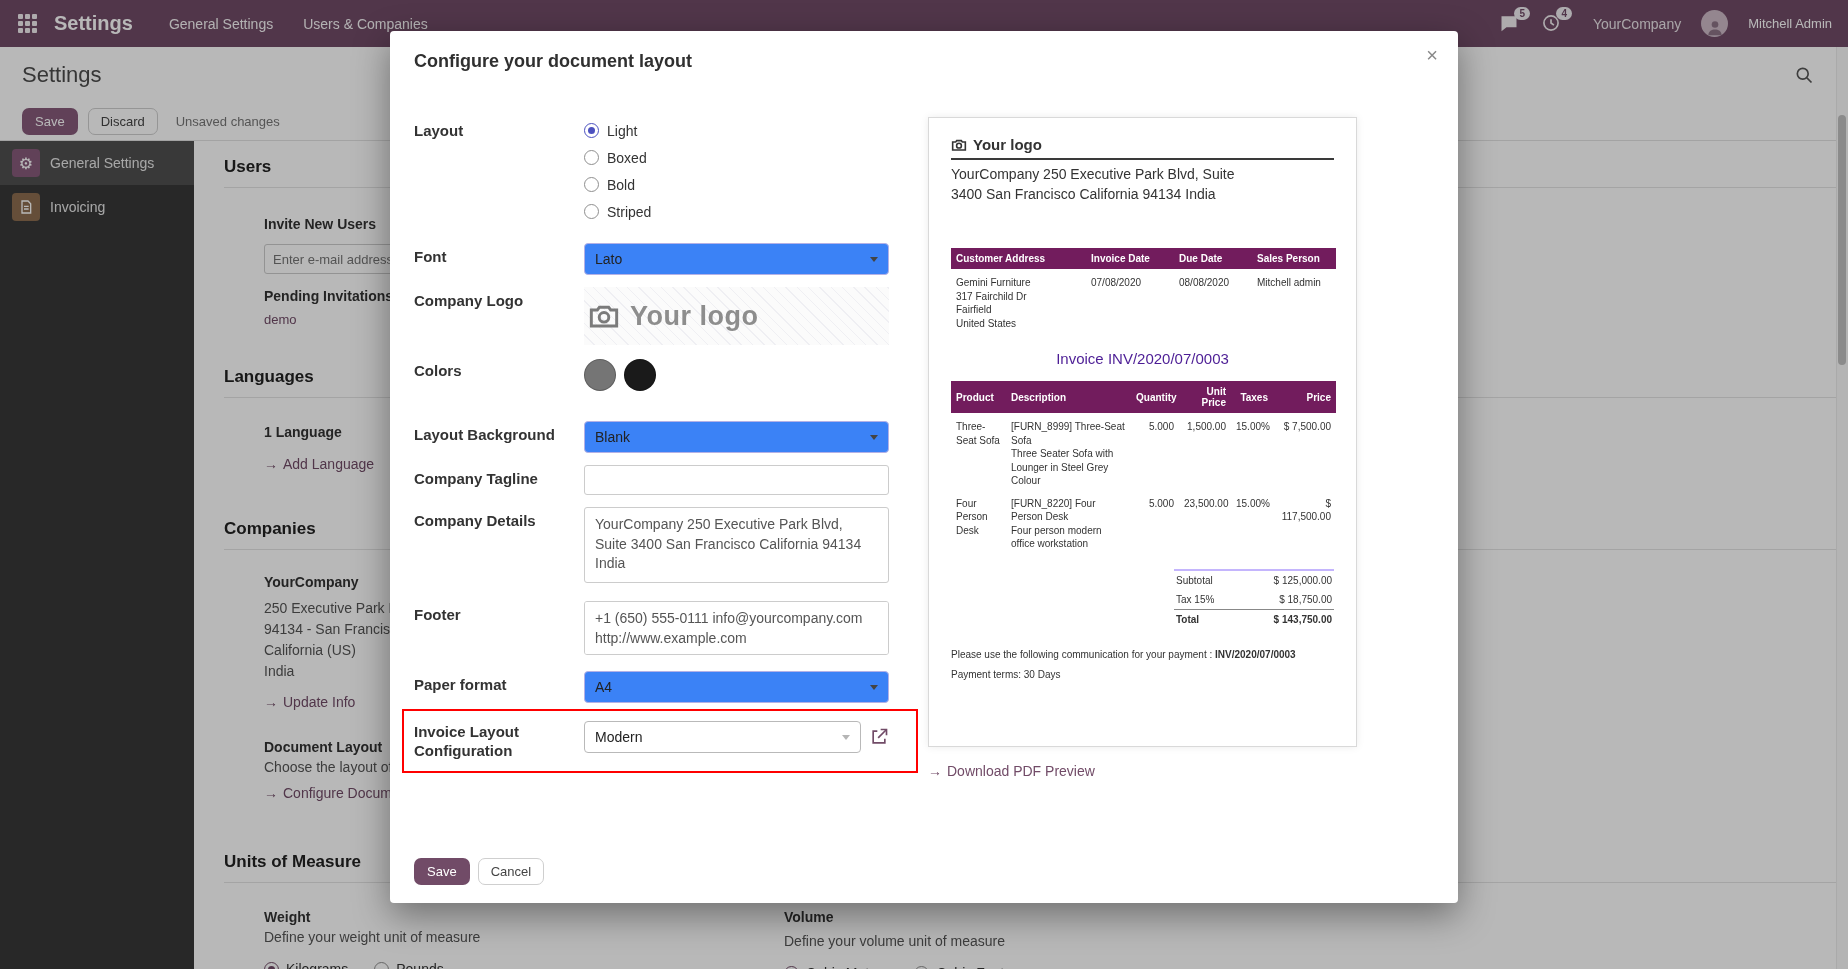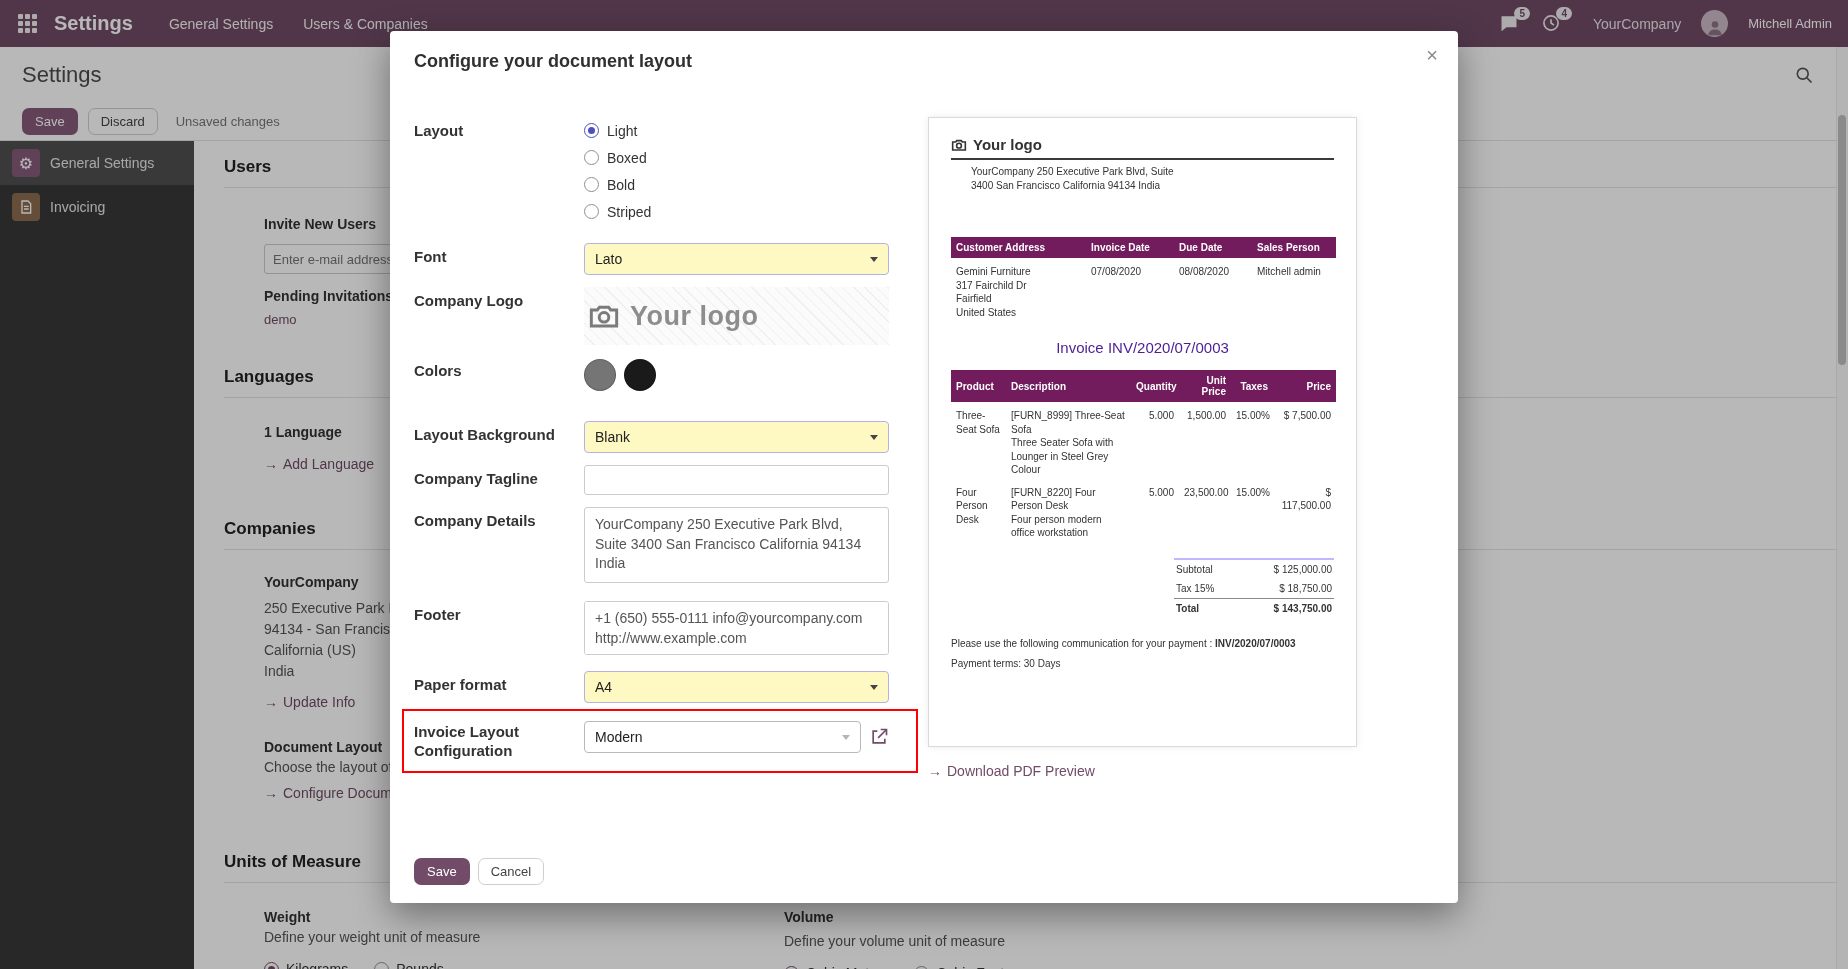--- a/index.html
+++ b/index.html
@@ -70,21 +70,21 @@
   .modal-header h2 { font-size:18px; font-weight:700; color:#303030; }
   .modal-close { position:absolute; top:14px; right:20px; font-size:20px; color:#888; cursor:pointer; line-height:1; }
   .modal-body { display:flex; padding:24px 24px 0; }
   .form-col { width:500px; }
   .frow { display:flex; align-items:flex-start; }
   .flabel { width:170px; font-size:15px; font-weight:700; color:#333; padding-top:5px; line-height:1.25; flex:none; }
   .fctl { width:305px; }
   .rline { display:flex; align-items:center; gap:8px; height:27px; font-size:14px; color:#333; }
   .sel { position:relative; height:32px; border-radius:4px; display:flex; align-items:center; padding:0 26px 0 10px; font-size:14px; color:#222; cursor:pointer; }
   .sel::after { content:""; position:absolute; right:10px; top:50%; margin-top:-2px; border-left:4px solid transparent; border-right:4px solid transparent; border-top:5px solid #444; }
-  .sel-lav { background:#fef9c3; border:1px solid #b3b1e6; }
+  .sel-lav { background:#3b82f6; border:1px solid #b3b1e6; }
   .sel-white { background:#fff; border:1px solid #b9b9b9; }
   .sel-dis::after { border-top-color:#b5b5b5; }
   .logo-box { height:58px; display:flex; align-items:center; gap:10px; padding:0 4px;
       background:repeating-linear-gradient(45deg,#fbfbfb 0 7px,#efeff3 7px 8px); }
   .logo-box .cam { width:32px; height:28px; }
   .logo-txt { font-size:27px; font-weight:800; color:#8d8d8d; letter-spacing:.5px; }
   .swatches { display:flex; gap:8px; padding-top:2px; }
   .sw { width:32px; height:32px; border-radius:50%; border:1px solid rgba(0,0,0,.2); cursor:pointer; }
   .sw1 { background:#757575; }
   .sw2 { background:#1a1a1a; }
@@ -96,21 +96,21 @@
   .ext-ico { width:20px; height:20px; cursor:pointer; flex:none; }
   .modal-footer { position:absolute; left:24px; bottom:18px; display:flex; gap:8px; }
   .btn-msave { background:#714B67; color:#fff; }
 
   
   .preview-col { margin-left:14px; width:440px; }
   .pv-panel { width:429px; height:630px; background:#fff; border:1px solid #d9d9d9; box-shadow:0 0 8px rgba(0,0,0,.08); padding:18px 22px; color:#333; }
   .pv-logo { display:flex; align-items:center; gap:6px; font-size:15px; font-weight:700; }
   .pv-logo svg { width:16px; height:14px; }
   .pv-rule { border-bottom:2px solid #3a3a3a; margin-top:5px; }
-  .pv-addr { font-size:10px; line-height:1.4; margin-top:5px;margin-left:20px; }
+  .pv-addr { font-size:14px; line-height:1.4; margin-top:5px; }
   .pv-gap { height:44px; }
   table.pv-t { width:100%; border-collapse:collapse; table-layout:fixed; font-size:10px; }
   table.pv-t th { background:#721c5d; color:#fff; font-weight:700; text-align:left; padding:5px 5px; }
   table.pv-t th.r, table.pv-t td.r { text-align:right; }
   table.pv-t td { vertical-align:top; padding:7px 5px 2px; line-height:1.35; }
   .pv-title { text-align:center; font-size:15px; color:#4c1d95; margin:18px 0 14px; }
   .pv-totals { width:160px; margin-left:auto; margin-top:16px; font-size:10px; }
   .pv-trow { display:flex; justify-content:space-between; padding:4px 2px; }
   .pv-trow.first { border-top:2px solid #c4b5fd; }
   .pv-trow.total { border-top:1px solid #888; font-weight:700; }

